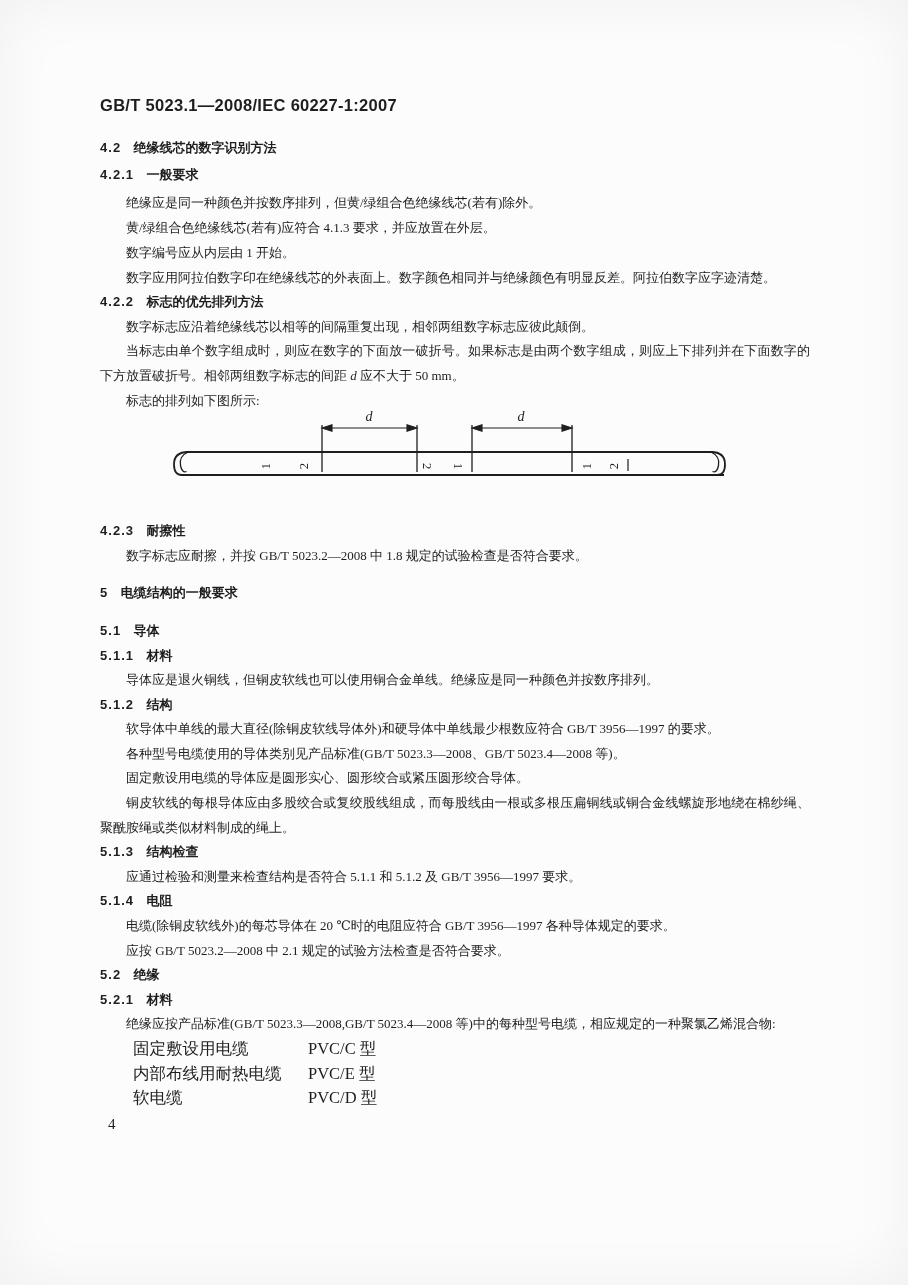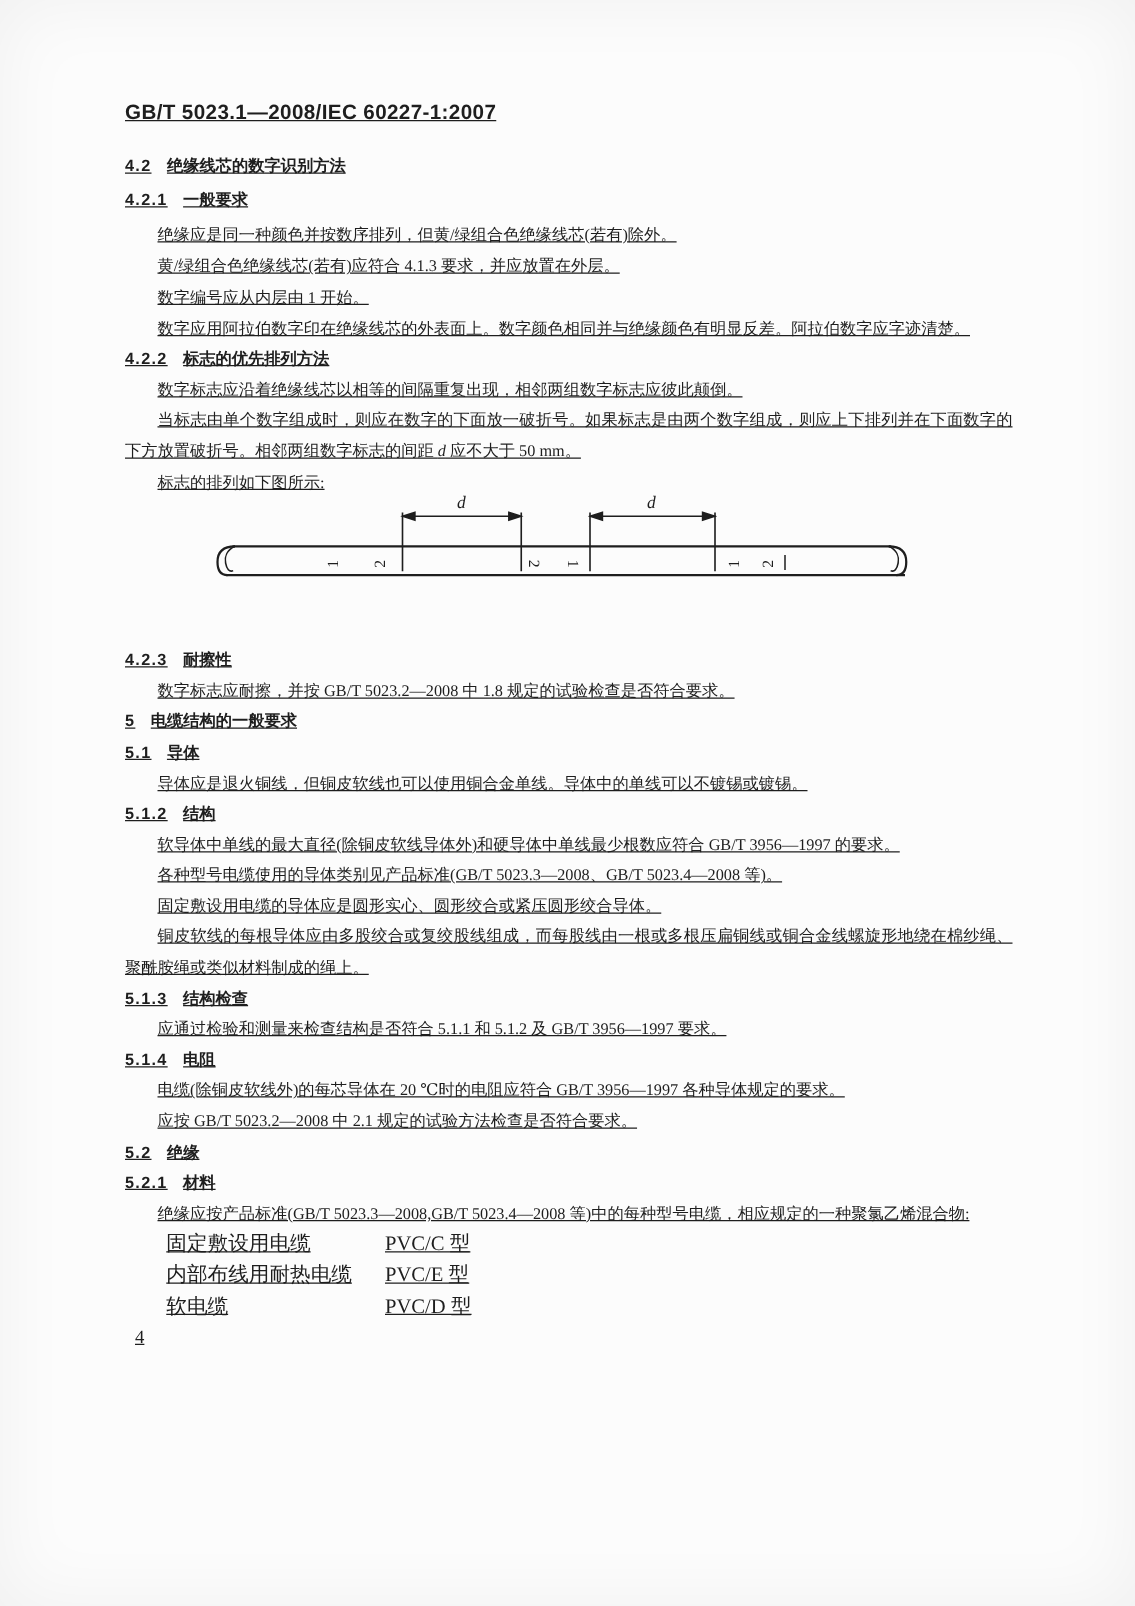--- a/index.html
+++ b/index.html
@@ -3,32 +3,32 @@
 <meta charset="utf-8">
 <style>
   html,body{margin:0;padding:0;}
   body{
     width:908px;height:1285px;position:relative;overflow:hidden;
     background:#fcfcfc;
     font-family:"Liberation Serif","DejaVu Serif",serif;
     color:#1e1e1e;
   }
   .page{position:absolute;inset:0;box-shadow:inset 0 0 60px rgba(0,0,0,0.05);}
-  .content{position:absolute;left:100px;top:78px;width:710px;text-decoration:underline;}
+  .content{position:absolute;left:100px;top:93px;width:710px;}
   .doc-header{
     font-family:"Liberation Sans","DejaVu Sans",sans-serif;
     font-weight:bold;font-size:16.5px;line-height:24.6px;letter-spacing:0.3px;
   }
   h2,h3{margin:0;font-size:13px;line-height:24.6px;font-weight:bold;
     font-family:"Liberation Sans","DejaVu Sans",sans-serif;}
   .hnum{letter-spacing:0.08em;margin-right:0.95em;}
   p{margin:0;font-size:13px;line-height:24.6px;text-align:justify;
     text-justify:inter-ideograph;text-indent:2em;}
   .mt3{margin-top:3px}.mt1{margin-top:1px}.mt18{margin-top:18px}
-  .mt25{margin-top:41px}.mt13{}
+  .mt25{margin-top:29px}.mt13{margin-top:13px}
   .var{font-style:italic;font-family:"Liberation Serif",serif;}
   svg.figure{display:block;margin:-5px 0 0 50px;}
   .pvc-table{margin-top:0;}
   .pvc-row{display:flex;font-size:16.5px;line-height:24.6px;padding-left:33px;}
   .pvc-label{width:175px;}
   .page-num{font-size:15px;line-height:24.6px;padding-left:8px;margin-top:1px;}
 </style>
 </head>
 <body>
 
@@ -95,21 +95,22 @@
       <line x1="478" y1="51" x2="478" y2="63" stroke="#1e1e1e" stroke-width="1.2"></line>
     </svg>
 
     <h3 class="mt25"><span class="hnum">4.2.3</span><span>耐擦性</span></h3>
     <p>数字标志应耐擦，并按 GB/T 5023.2—2008 中 1.8 规定的试验检查是否符合要求。</p>
 
     <h2 class="mt13"><span class="hnum">5</span><span>电缆结构的一般要求</span></h2>
 
     <h2 class="mt13"><span class="hnum">5.1</span><span>导体</span></h2>
 
-    <p>导体应是退火铜线，但铜皮软线也可以使用铜合金单线。导体中的单线可以不镀锡或镀锡。</p>
+    <h3><span class="hnum">5.1.1</span><span>材料</span></h3>
+    <p>导体应是退火铜线，但铜皮软线也可以使用铜合金单线。绝缘应是同一种颜色并按数序排列。</p>
 
     <h3><span class="hnum">5.1.2</span><span>结构</span></h3>
     <p>软导体中单线的最大直径(除铜皮软线导体外)和硬导体中单线最少根数应符合 GB/T 3956—1997 的要求。</p>
     <p>各种型号电缆使用的导体类别见产品标准(GB/T 5023.3—2008、GB/T 5023.4—2008 等)。</p>
     <p>固定敷设用电缆的导体应是圆形实心、圆形绞合或紧压圆形绞合导体。</p>
     <p>铜皮软线的每根导体应由多股绞合或复绞股线组成，而每股线由一根或多根压扁铜线或铜合金线螺旋形地绕在棉纱绳、聚酰胺绳或类似材料制成的绳上。</p>
 
     <h3><span class="hnum">5.1.3</span><span>结构检查</span></h3>
     <p>应通过检验和测量来检查结构是否符合 5.1.1 和 5.1.2 及 GB/T 3956—1997 要求。</p>
 

